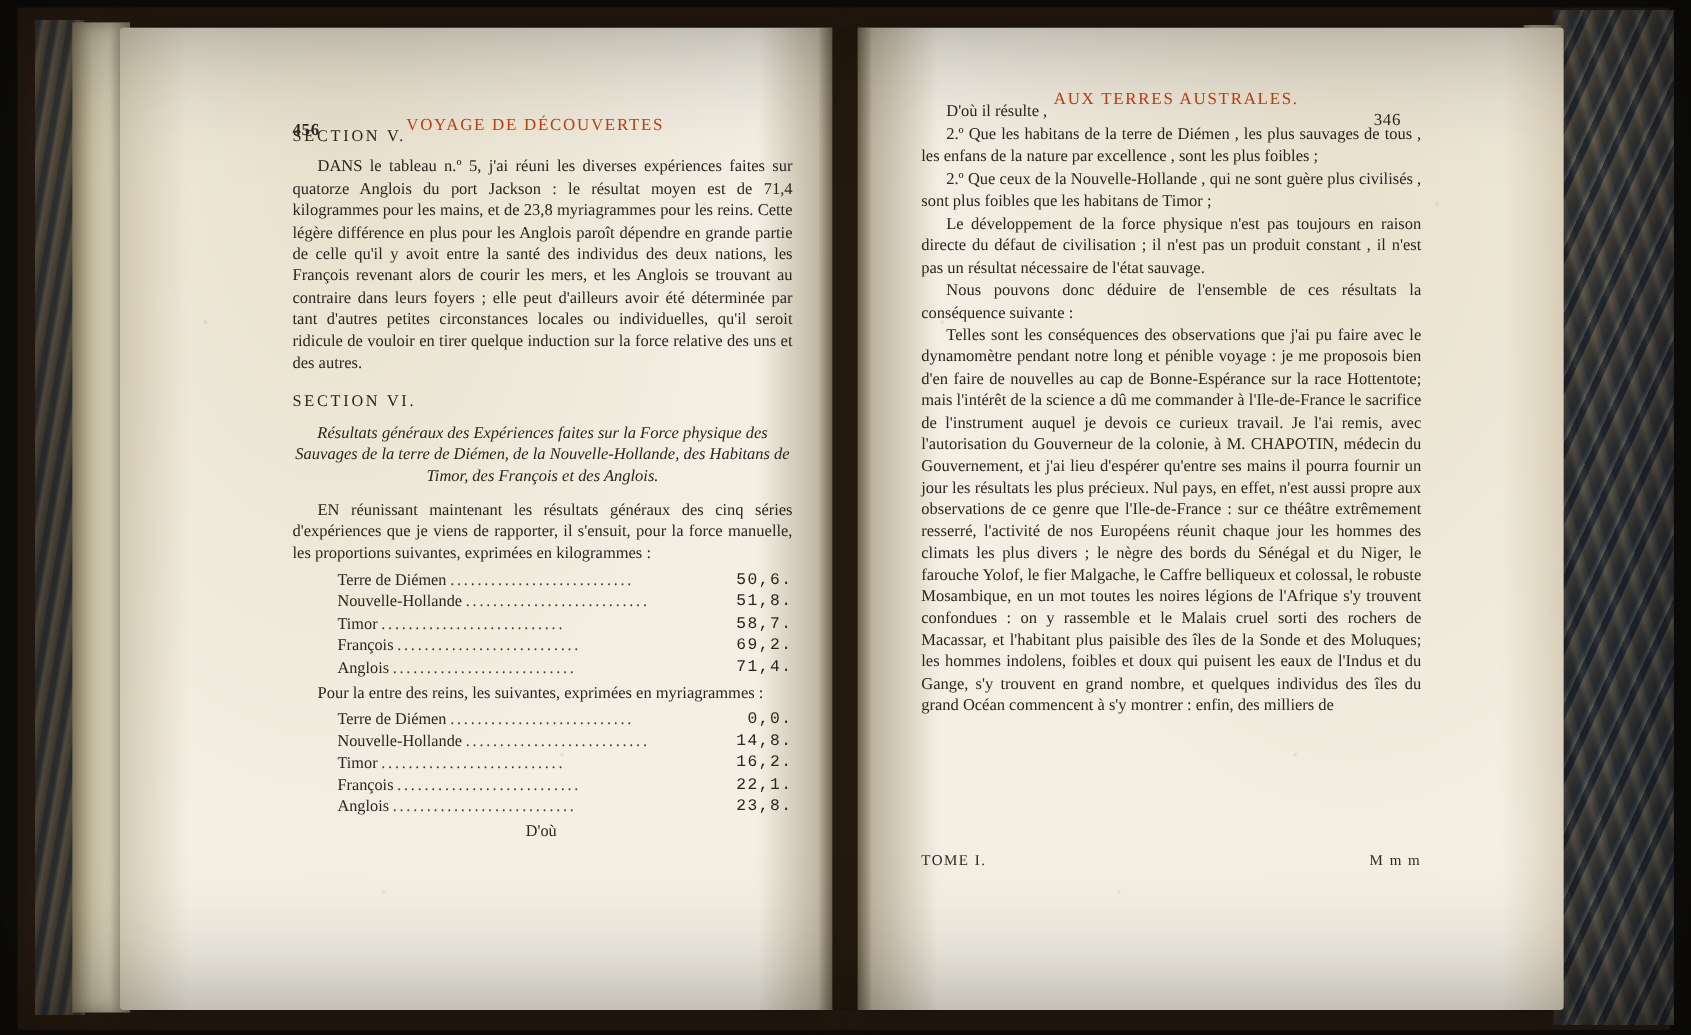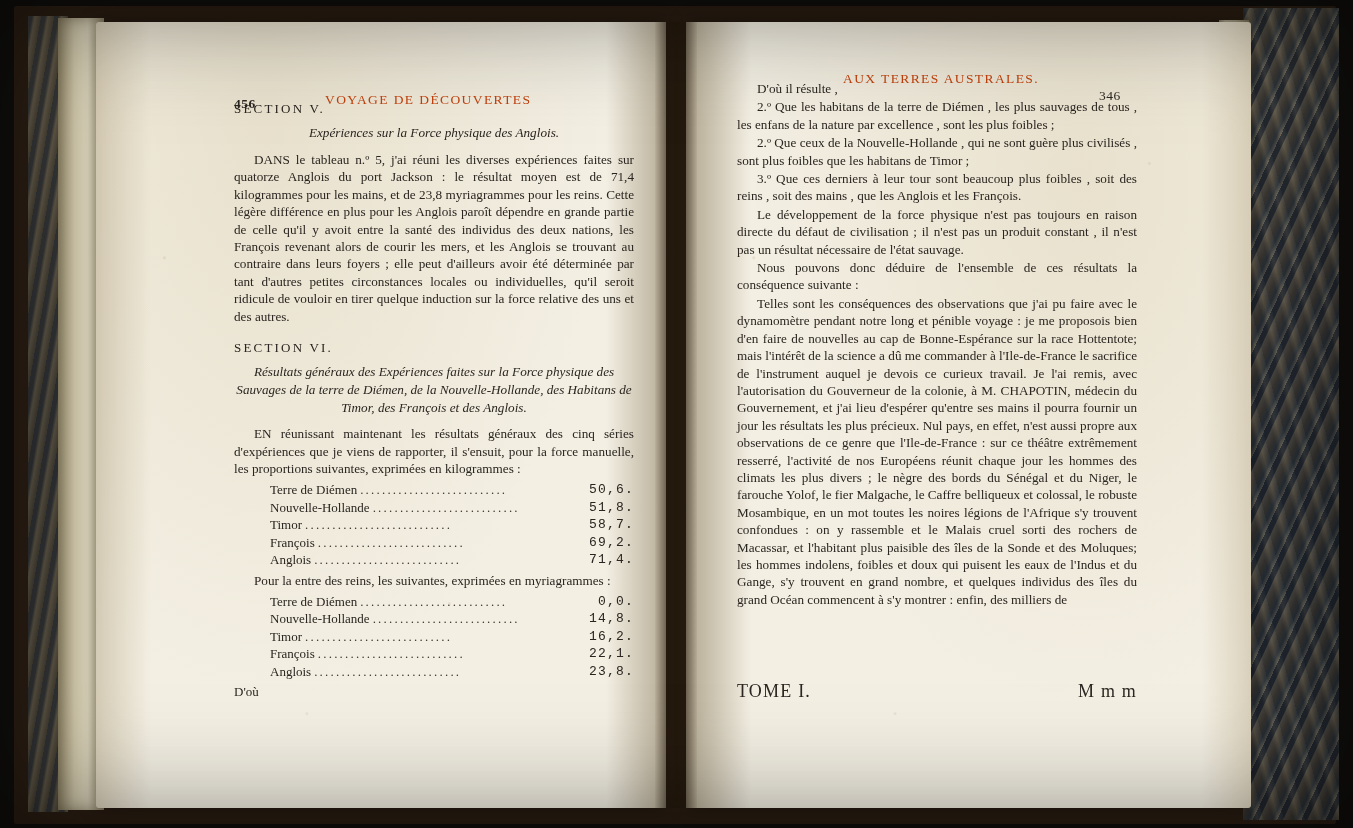--- a/index.html
+++ b/index.html
@@ -187,33 +187,33 @@
   .listrow .dots {
     flex: 1 1 auto;
     overflow: hidden;
     letter-spacing: 2.2px;
     margin: 0 3px;
     color: #40382f;
   }
   .listrow .val { flex: 0 0 auto; letter-spacing: 1.2px; font-family: Liberation Mono, monospace; }
 
   .catchword {
-    text-align: left;
+    text-align: center;
     font-size: 13px;
     margin-top: 3px;
     padding-right: 2px;
   }
   .footline {
     position: absolute;
     left: 737px;
     top: 681px;
     width: 400px;
     display: flex;
     justify-content: space-between;
-    font-size: 18px;
+    font-size: 12px;
     letter-spacing: 1.2px;
     color: #2c2722;
   }
 
   
   .specks {
     position: absolute;
     inset: 0;
     pointer-events: none;
     background-image:
@@ -242,21 +242,20 @@
 
   <div class="page page-left">
     <div class="specks"></div>
   </div>
 
   <div class="folio fol-left">456</div>
   <div class="running-head rh-left">VOYAGE DE DÉCOUVERTES</div>
 
   <div class="col col-left">
     <div class="sec-head">SECTION V.</div>
-    <div class="sec-sub">Expériences sur la Force physique des Anglois.</div>
     <p class="body">DANS le tableau n.º 5, j'ai réuni les diverses expériences faites sur quatorze Anglois du port Jackson : le résultat moyen est de 71,4 kilogrammes pour les mains, et de 23,8 myriagrammes pour les reins. Cette légère différence en plus pour les Anglois paroît dépendre en grande partie de celle qu'il y avoit entre la santé des individus des deux nations, les François revenant alors de courir les mers, et les Anglois se trouvant au contraire dans leurs foyers ; elle peut d'ailleurs avoir été déterminée par tant d'autres petites circonstances locales ou individuelles, qu'il seroit ridicule de vouloir en tirer quelque induction sur la force relative des uns et des autres.</p>
 
     <div class="sec-head">SECTION VI.</div>
     <div class="sec-sub">Résultats généraux des Expériences faites sur la Force physique des Sauvages de la terre de Diémen, de la Nouvelle-Hollande, des Habitans de Timor, des François et des Anglois.</div>
     <p class="body">EN réunissant maintenant les résultats généraux des cinq séries d'expériences que je viens de rapporter, il s'ensuit, pour la force manuelle, les proportions suivantes, exprimées en kilogrammes :</p>
 
     <div class="listblock">
       <div class="listrow">
         <span class="nm">Terre de Diémen</span>
         <span class="dots">...........................</span>
@@ -321,21 +320,20 @@
     <div class="specks"></div>
   </div>
 
   <div class="running-head rh-right">AUX TERRES AUSTRALES.</div>
   <div class="folio fol-right">346</div>
 
   <div class="col col-right">
     <p class="body">D'où il résulte ,</p>
     <p class="body">2.º Que les habitans de la terre de Diémen , les plus sauvages de tous , les enfans de la nature par excellence , sont les plus foibles ;</p>
     <p class="body">2.º Que ceux de la Nouvelle-Hollande , qui ne sont guère plus civilisés , sont plus foibles que les habitans de Timor ;</p>
-    <p class="body">3.º Que ces derniers à leur tour sont beaucoup plus foibles , soit des reins , soit des mains , que les Anglois et les François.</p>
     <p class="body">Le développement de la force physique n'est pas toujours en raison directe du défaut de civilisation ; il n'est pas un produit constant , il n'est pas un résultat nécessaire de l'état sauvage.</p>
     <p class="body">Nous pouvons donc déduire de l'ensemble de ces résultats la conséquence suivante :</p>
     <p class="body">Telles sont les conséquences des observations que j'ai pu faire avec le dynamomètre pendant notre long et pénible voyage : je me proposois bien d'en faire de nouvelles au cap de Bonne-Espérance sur la race Hottentote; mais l'intérêt de la science a dû me commander à l'Ile-de-France le sacrifice de l'instrument auquel je devois ce curieux travail. Je l'ai remis, avec l'autorisation du Gouverneur de la colonie, à M. CHAPOTIN, médecin du Gouvernement, et j'ai lieu d'espérer qu'entre ses mains il pourra fournir un jour les résultats les plus précieux. Nul pays, en effet, n'est aussi propre aux observations de ce genre que l'Ile-de-France : sur ce théâtre extrêmement resserré, l'activité de nos Européens réunit chaque jour les hommes des climats les plus divers ; le nègre des bords du Sénégal et du Niger, le farouche Yolof, le fier Malgache, le Caffre belliqueux et colossal, le robuste Mosambique, en un mot toutes les noires légions de l'Afrique s'y trouvent confondues : on y rassemble et le Malais cruel sorti des rochers de Macassar, et l'habitant plus paisible des îles de la Sonde et des Moluques; les hommes indolens, foibles et doux qui puisent les eaux de l'Indus et du Gange, s'y trouvent en grand nombre, et quelques individus des îles du grand Océan commencent à s'y montrer : enfin, des milliers de</p>
   </div>
 
   <div class="footline">
     <span>TOME I.</span>
     <span>M m m</span>
   </div>
 

